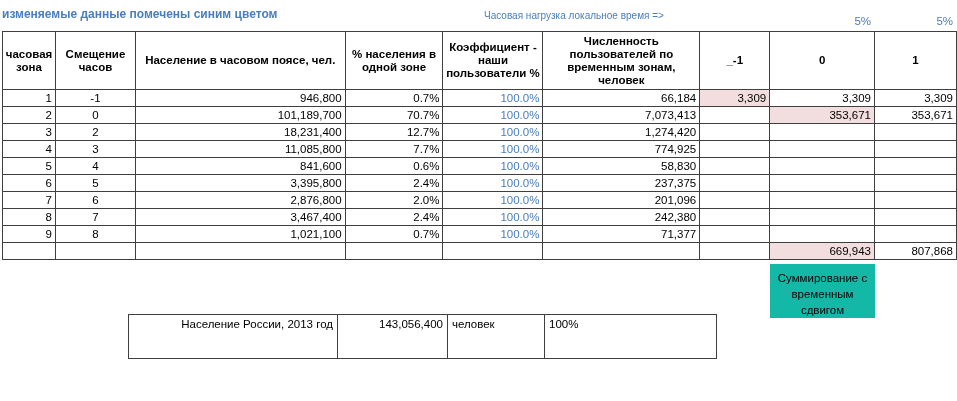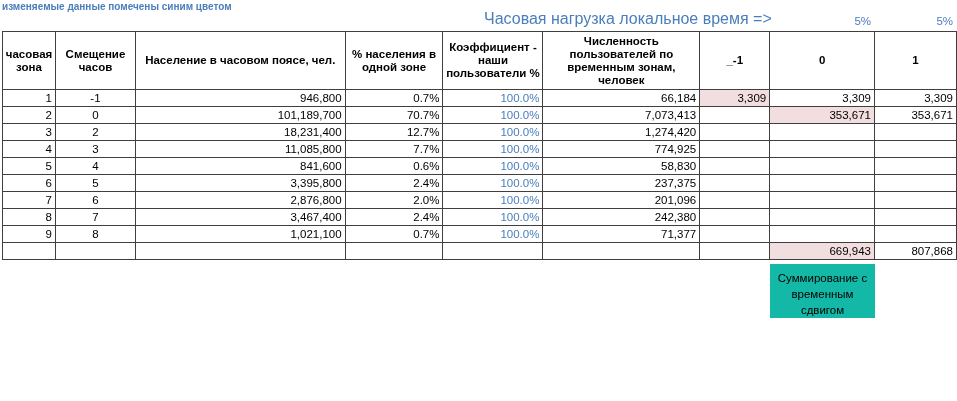--- a/index.html
+++ b/index.html
@@ -13,32 +13,32 @@
     position: relative;
     overflow: hidden;
     font-family: "Liberation Sans", sans-serif;
     color: #000000;
     -webkit-font-smoothing: antialiased;
   }
 
   .note-top {
     position: absolute;
     left: 2px;
-    top: 1px;
-    font-size: 10px;
+    top: 7px;
+    font-size: 12px;
     font-weight: bold;
     color: #4a7ebb;
     white-space: nowrap;
   }
 
   .load-label {
     position: absolute;
     left: 484px;
     top: 10px;
-    font-size: 16px;
+    font-size: 10px;
     color: #4a7ebb;
     white-space: nowrap;
   }
   .pct-a {
     position: absolute;
     top: 15px;
     left: 793px;
     width: 78px;
     text-align: right;
     font-size: 11.5px;
@@ -272,15 +272,21 @@
       <td class="num pink">669,943</td>
       <td class="num">807,868</td>
     </tr>
   </tbody>
 </table>
 
 <div class="summation-block">Суммирование с временным сдвигом</div>
 
 <table class="grid" id="bottom-table">
   <tbody>
+    <tr>
+      <td class="b0">Население России, 2013 год</td>
+      <td class="b1 num">143,056,400</td>
+      <td class="b2">человек</td>
+      <td class="b3">100%</td>
+    </tr>
 
   </tbody>
 </table>
 
 </body></html>

